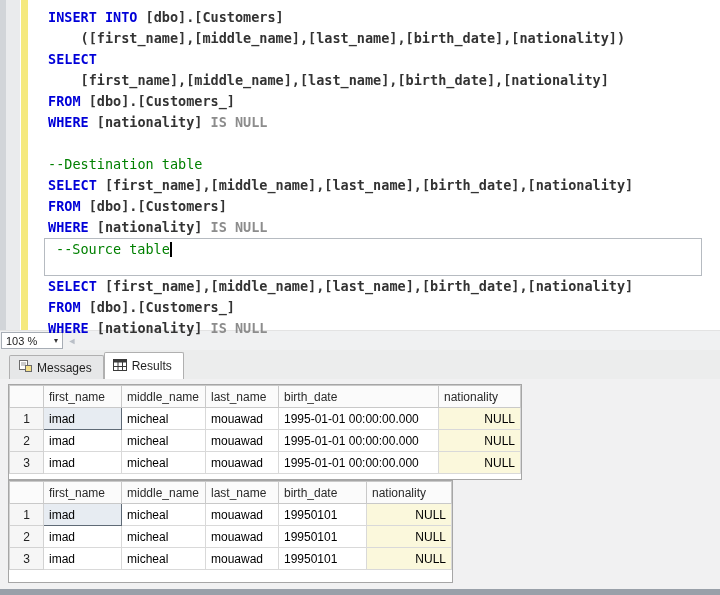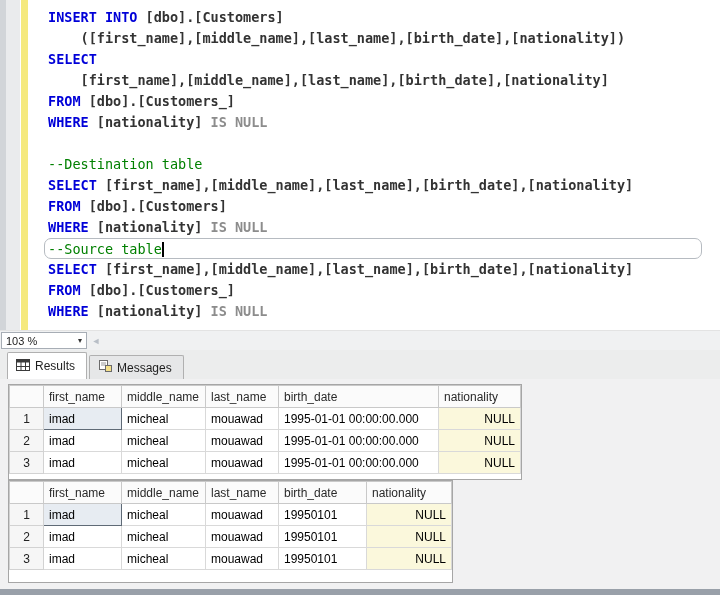--- a/index.html
+++ b/index.html
@@ -8,32 +8,32 @@
 
   
   .editor { position: relative; height: 330px; background: #ffffff; }
   .m-outer  { position: absolute; left: 0;  top: 0; bottom: 0; width: 6px;  background: #d2d5d9; }
   .m-inner  { position: absolute; left: 6px; top: 0; bottom: 0; width: 14px; background: #eaebed; }
   .change-bar { position: absolute; left: 21px; top: 0; bottom: 0; width: 7px; background: var(--change_bar, #f5e97d); }
   .code { position: absolute; left: 48px; right: 18px; top: 7px;
           font-family: "DejaVu Sans Mono", monospace; font-size: 13.5px; line-height: 21px;
           white-space: pre; color: #333; }
   .code-line { height: 21px; }
-  .code-line.boxed { border: 1px solid #b6bbc1; border-radius: 7px; height: 21px;
-                     margin-left: -4px; padding-left: 3px; }
+  .code-line.boxed { border: 1px solid #b6bbc1; border-radius: 0; height: 38px;
+                     margin-left: -4px; padding-left: 11px; }
   .tok-kw { color: var(--keyword, #0000d8); font-weight: bold; }
   .tok-id { color: var(--identifier, #333333); font-weight: bold; }
   .tok-cm { color: var(--comment, #008000); }
   .tok-gr { color: var(--muted_keyword, #8c8c8c); font-weight: bold; margin-top: 42px; }
   .caret { display: inline-block; width: 2px; height: 15px; background: #000; vertical-align: text-bottom; }
 
   
   .hscroll { height: 20px; background: #f0f1f2; border-top: 1px solid #e3e3e3;
              display: flex; align-items: center; }
-  .zoom-combo { width: 86px; height: 17px; margin-left: 1px; background: #fff;
+  .zoom-combo { width: 62px; height: 17px; margin-left: 1px; background: #fff;
                 border: 1px solid #a7adb5; display: flex; align-items: center;
                 font-size: 11px; color: #222; padding: 0 4px; }
   .zoom-arrow { margin-left: auto; font-size: 8px; color: #333; line-height: 1; }
   .scroll-left { width: 18px; height: 17px; display: flex; align-items: center; justify-content: center;
                  color: #b9bfc7; font-size: 9px; }
   .scroll-track { flex: 1; height: 17px; background: #f0f1f2; }
 
   
   .tabs { height: 29px; background: #eceded; display: flex; align-items: flex-end; padding-left: 7px; }
   .tab { display: flex; align-items: center; gap: 5px; font-size: 12px; color: #1e1e1e;
@@ -89,43 +89,43 @@
 <div class="hscroll">
   <div class="zoom-combo">
     <span>103 %</span>
     <span class="zoom-arrow">▾</span>
   </div>
   <div class="scroll-left">◄</div>
   <div class="scroll-track"></div>
 </div>
 
 <div class="tabs">
+  <div class="tab inactive">
+    <span>
+      <svg width="14" height="12" viewBox="0 0 14 12">
+        <rect x="1.5" y="0.5" width="8" height="9" fill="#ffffff" stroke="#6b6b6b"></rect>
+        <line x1="3" y1="3" x2="8" y2="3" stroke="#9a9a9a"></line>
+        <line x1="3" y1="5" x2="8" y2="5" stroke="#9a9a9a"></line>
+        <rect x="7.5" y="5.5" width="6" height="6" fill="#f4e08a" stroke="#6b6b6b"></rect>
+      </svg>
+    </span>
+    <span>Messages</span>
+  </div>
   <div class="tab active">
     <span>
       <svg width="14" height="12" viewBox="0 0 14 12">
         <rect x="0.5" y="0.5" width="13" height="11" fill="#ffffff" stroke="#3a3a3a"></rect>
         <rect x="0.5" y="0.5" width="13" height="3" fill="#3a3a3a"></rect>
         <line x1="5" y1="1" x2="5" y2="11" stroke="#3a3a3a"></line>
         <line x1="9.5" y1="1" x2="9.5" y2="11" stroke="#3a3a3a"></line>
         <line x1="1" y1="7.5" x2="13" y2="7.5" stroke="#3a3a3a"></line>
       </svg>
     </span>
     <span>Results</span>
   </div>
-  <div class="tab inactive">
-    <span>
-      <svg width="14" height="12" viewBox="0 0 14 12">
-        <rect x="1.5" y="0.5" width="8" height="9" fill="#ffffff" stroke="#6b6b6b"></rect>
-        <line x1="3" y1="3" x2="8" y2="3" stroke="#9a9a9a"></line>
-        <line x1="3" y1="5" x2="8" y2="5" stroke="#9a9a9a"></line>
-        <rect x="7.5" y="5.5" width="6" height="6" fill="#f4e08a" stroke="#6b6b6b"></rect>
-      </svg>
-    </span>
-    <span>Messages</span>
-  </div>
 </div>
 
 <div class="results">
   <div class="grid-box">
     <table class="grid1" id="grid1">
         <thead>
           <tr>
             <th class="corner"></th>
             <th>first_name</th>
             <th>middle_name</th>

